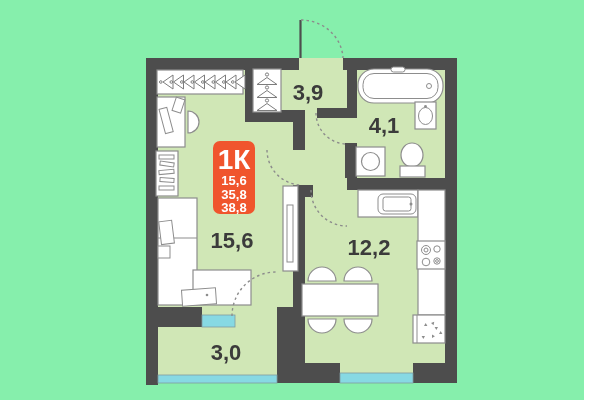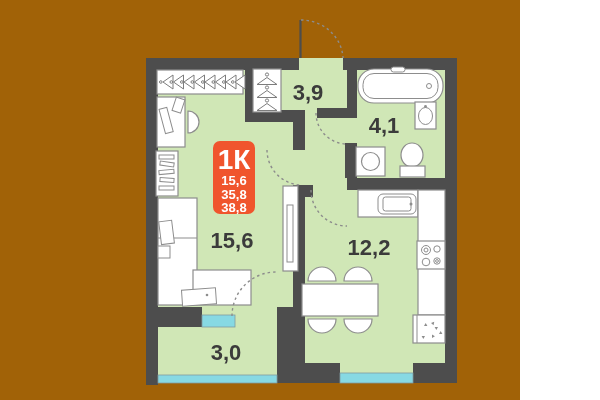--- a/index.html
+++ b/index.html
@@ -1,17 +1,17 @@
 <!DOCTYPE html>
 <html><head>
 <meta charset="utf-8">
 <style>
   html,body{margin:0;padding:0;background:#ffffff;}
   body{width:600px;height:400px;font-family:"Liberation Sans",sans-serif;}
-  .stage{position:relative;width:520px;height:400px;background:#a16207;overflow:hidden;}
+  .stage{position:relative;width:584px;height:400px;background:#86efac;overflow:hidden;}
   svg{display:block;}
   .room-label{font-weight:bold;font-size:22px;fill:#3b3b3b;}
   .badge-big{font-weight:bold;font-size:28px;fill:#ffffff;}
   .badge-small{font-weight:bold;font-size:13px;fill:#ffffff;}
   .furn{fill:#ffffff;stroke:#8d8d8d;stroke-width:1.2;}
   .furn-thin{fill:#ffffff;stroke:#8d8d8d;stroke-width:1;}
   .door{fill:none;stroke:#8c8c8c;stroke-width:1.4;stroke-dasharray:2.5 3;}
   .win{fill:#87d9e3;stroke:#7f9ba0;stroke-width:0.8;}
 </style>
 </head>

